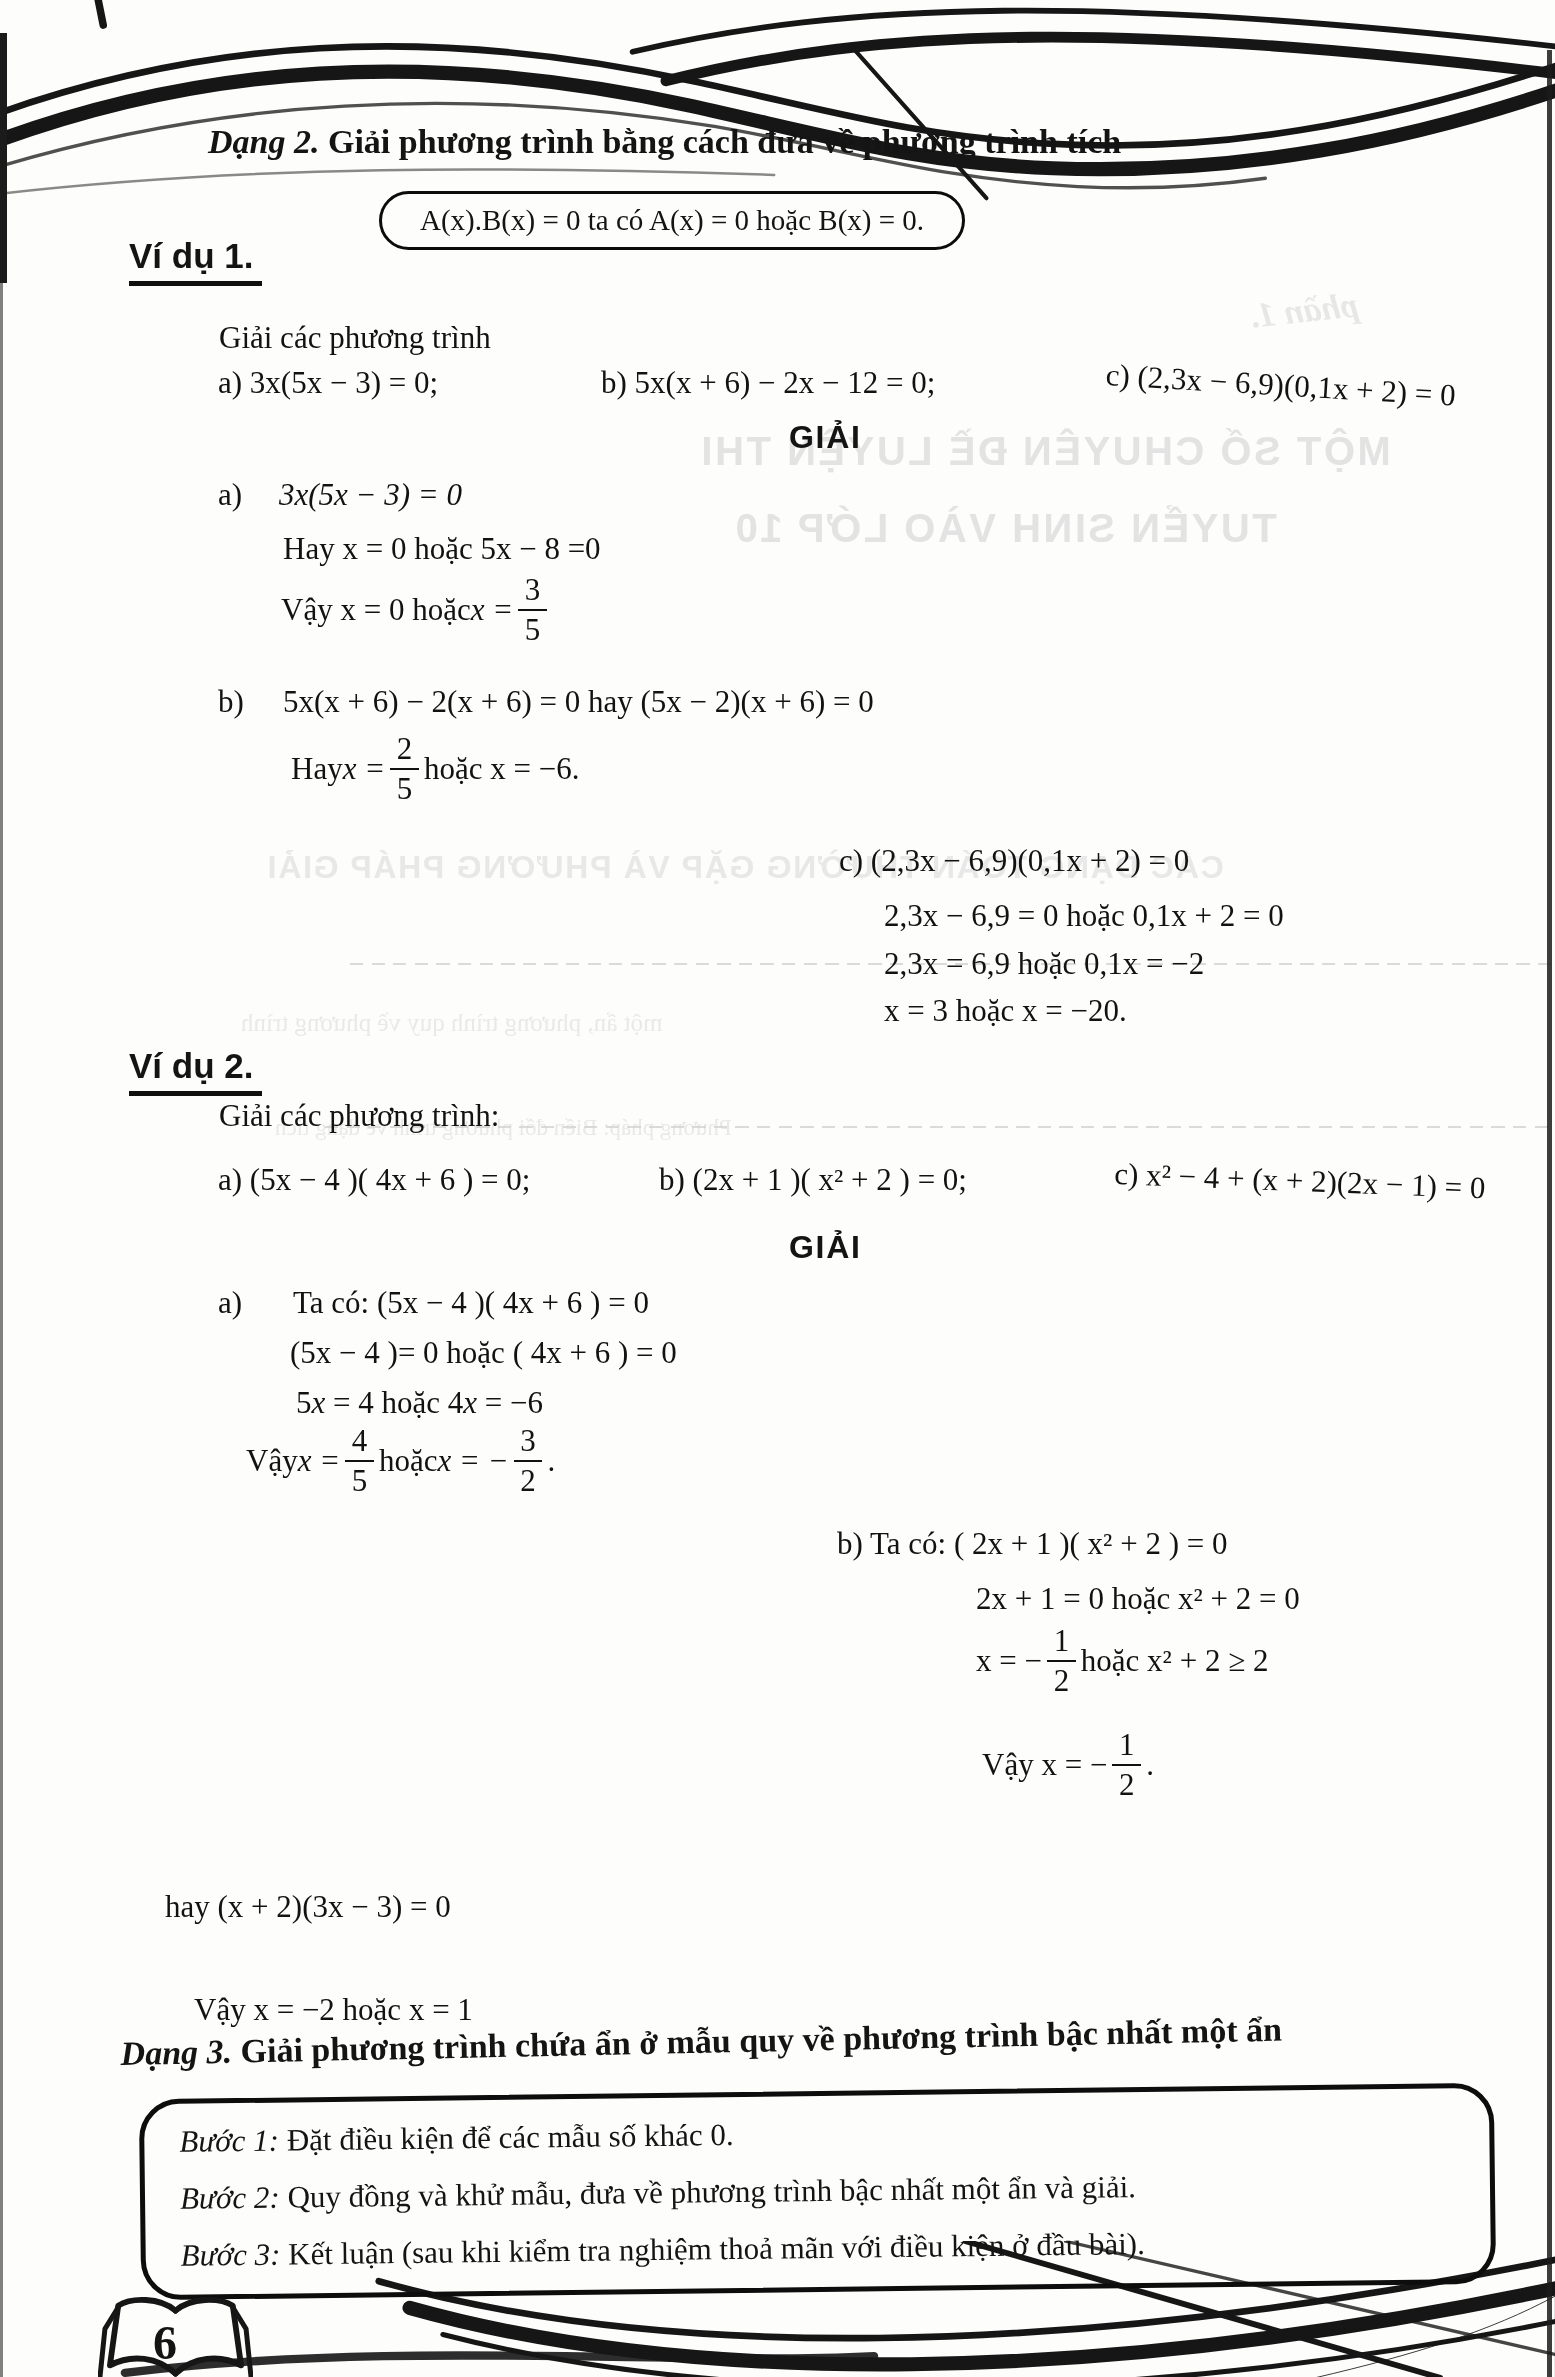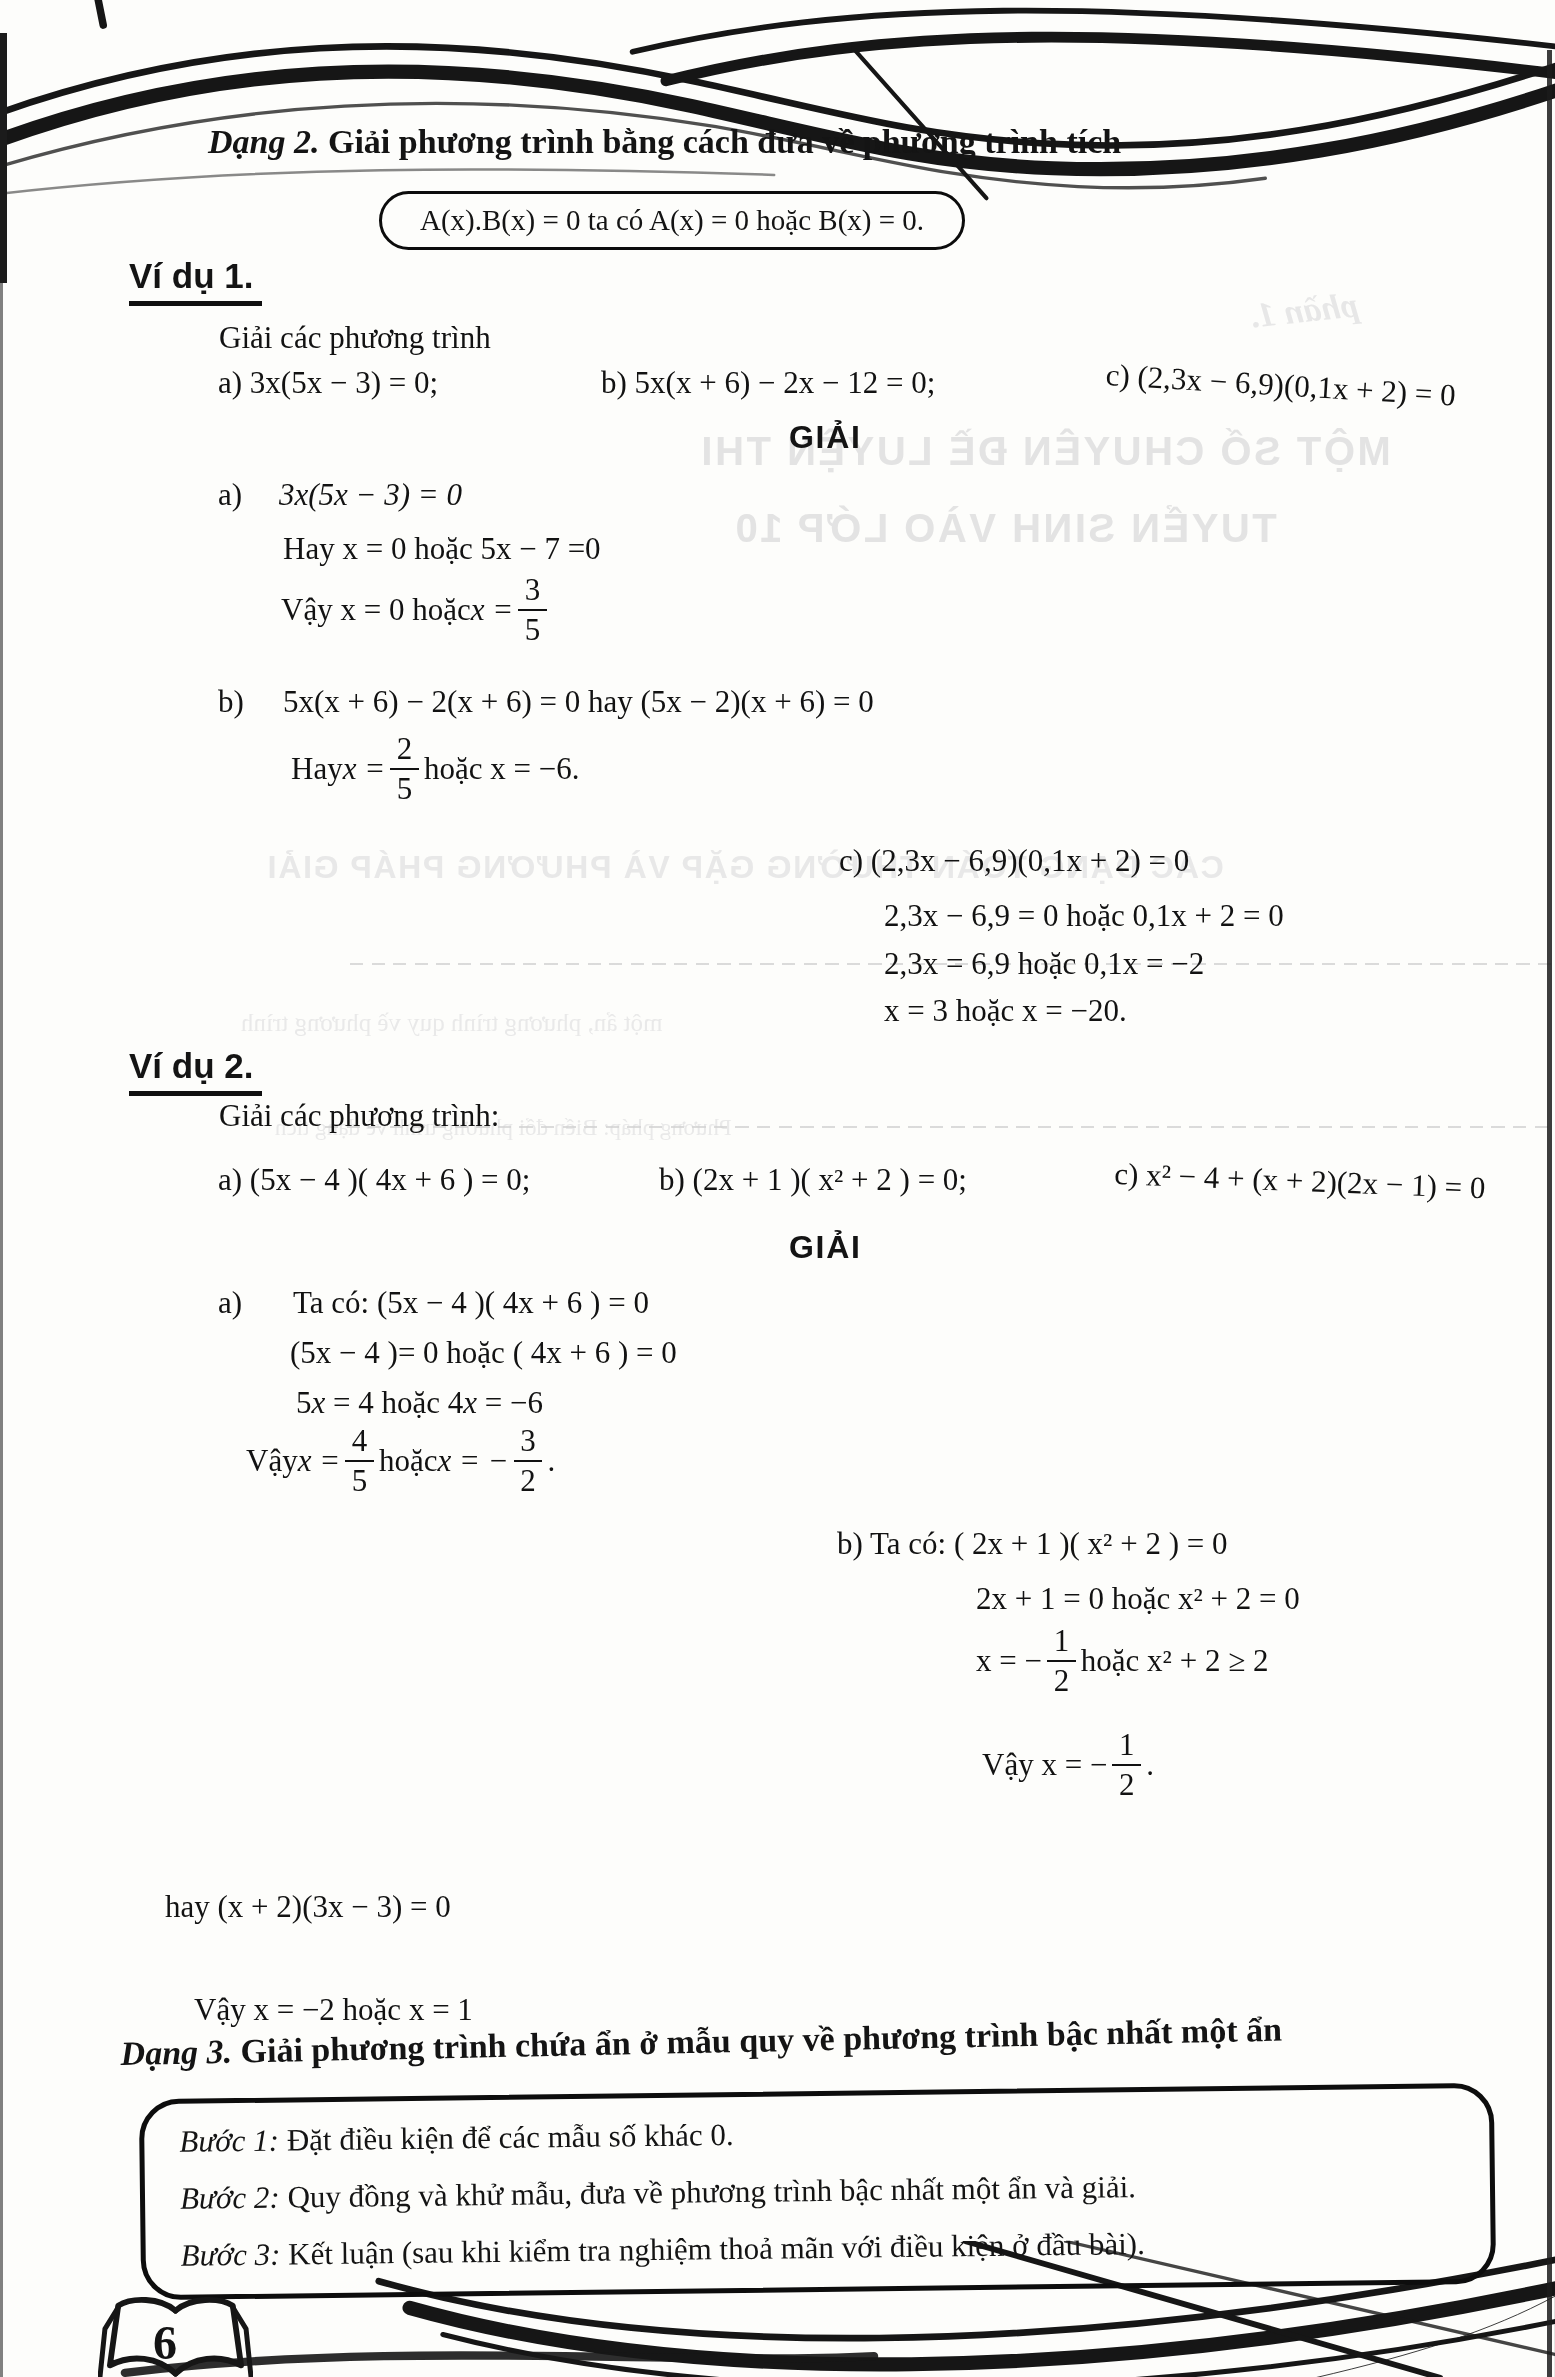--- a/index.html
+++ b/index.html
@@ -73,34 +73,34 @@
   </svg>
 
   <div class="abs dang" style="left:208px; top:123px;">
     <span class="dl">Dạng 2.</span><span> Giải phương trình bằng cách đưa về phương trình tích</span>
   </div>
 
   <div class="abs pill" style="left:379px; top:191px;">
     <span>A(x).B(x) = 0 ta có A(x) = 0 hoặc B(x) = 0.</span>
   </div>
 
-  <div class="abs sans-b vd-label" style="left:129px; top:256px;">
+  <div class="abs sans-b vd-label" style="left:129px; top:236px;">
     <span>Ví dụ 1.</span>
   </div>
   <div class="abs math" style="left:219px; top:319px;">Giải các phương trình</div>
 
   <div class="abs math" style="left:218px; top:364px;">a) 3x(5x − 3) = 0;</div>
   <div class="abs math" style="left:601px; top:364px;">b) 5x(x + 6) − 2x − 12 = 0;</div>
   <div class="abs math" style="left:1107px; top:356px; transform:rotate(3.4deg); transform-origin:0 0;">c) (2,3x − 6,9)(0,1x + 2) = 0</div>
 
   <div class="abs sans-b giai" style="left:789px; top:419px;">GIẢI</div>
 
   <div class="abs math" style="left:218px; top:476px;">a)</div>
   <div class="abs math" style="left:279px; top:476px;font-style:italic;">3x(5x − 3) = 0</div>
-  <div class="abs math" style="left:283px; top:530px;">Hay x = 0 hoặc 5x − 7 =0</div>
+  <div class="abs math" style="left:283px; top:530px;">Hay x = 0 hoặc 5x − 8 =0</div>
   <div class="abs math frow" style="left:281px; top:574px;">
     <span>Vậy x = 0 hoặc </span>
       <span class="it">x =</span>
     <span class="frac">
         <span class="num">3</span>
         <span class="den">5</span>
       </span>
   </div>
 
   <div class="abs math" style="left:218px; top:683px;">b)</div>

